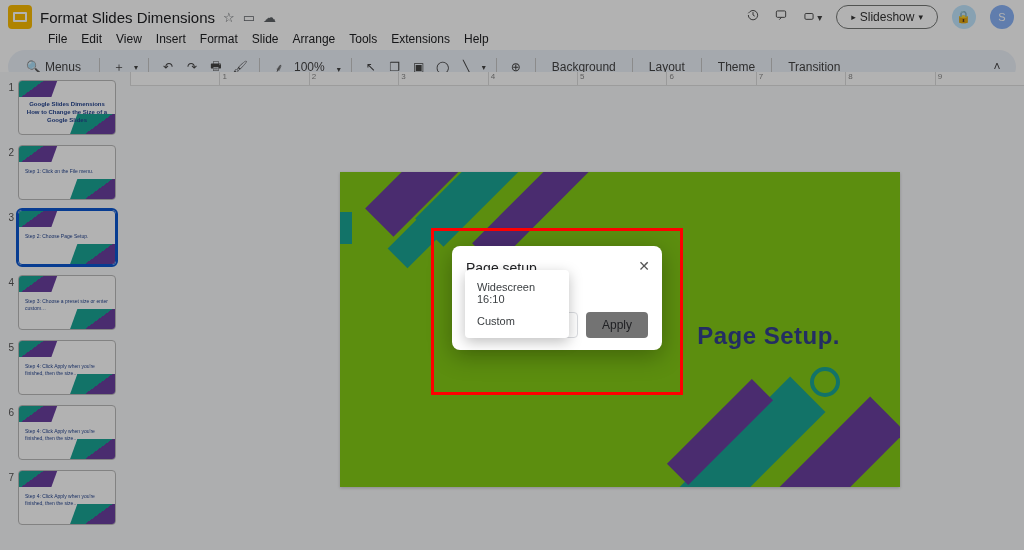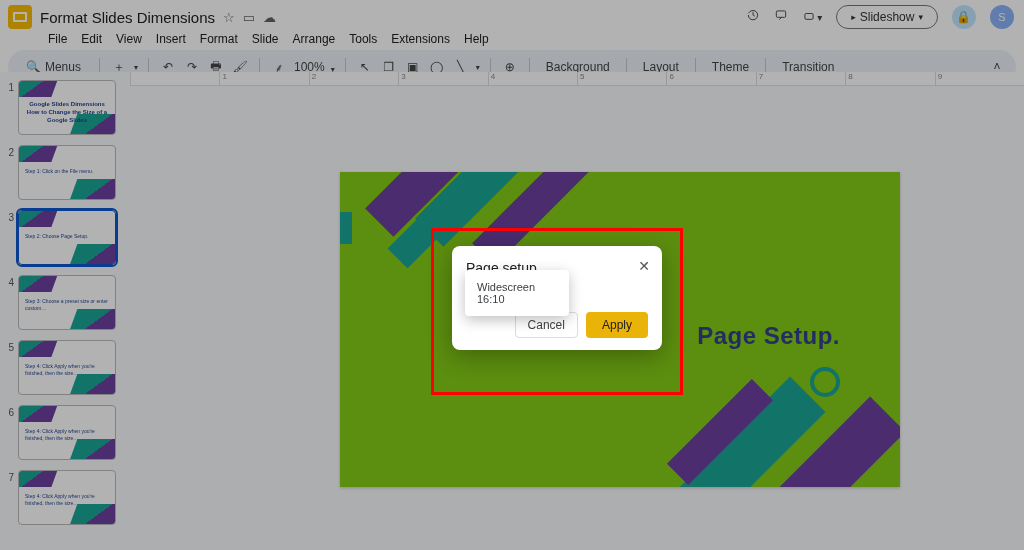--- a/index.html
+++ b/index.html
@@ -21,21 +21,21 @@
   
   .menubar{display:flex;gap:14px;padding:2px 12px 4px 48px;font-size:12px;color:#202124}
 
   
   .toolbar-wrap{padding:0 8px}
   .toolbar{background:#edf2fa;border-radius:24px;height:34px;display:flex;align-items:center;gap:6px;padding:0 10px;font-size:12px;color:#444}
   .tb-sep{width:1px;height:18px;background:#c7c7c7;margin:0 4px}
   .tb-ico{width:18px;text-align:center;color:#444}
   .tb-txt{padding:0 6px}
   .tb-search{display:flex;align-items:center;gap:4px;border-radius:8px;padding:2px 8px}
-  .zoom{display:flex;align-items:flex-end;gap:4px}
+  .zoom{display:flex;align-items:flex-end;gap:10px}
 
   
   .workspace{position:absolute;top:72px;bottom:0;left:0;right:0;display:flex;background:#f8f9fb}
   .filmstrip{width:130px;padding:8px 10px 8px 6px;overflow:hidden}
   .thumb-row{display:flex;align-items:flex-start;gap:4px;margin-bottom:10px}
   .thumb-num{font-size:10px;color:#555;width:8px;text-align:right;padding-top:2px}
   .thumb{width:98px;height:55px;border:1px solid #bbb;border-radius:4px;background:#fff;position:relative;overflow:hidden}
   .thumb.selected{outline:2px solid #0b57d0;border-color:#0b57d0}
   .th-sh{position:absolute;background:linear-gradient(135deg,#1aa596 0 50%,#6b3fa0 50% 100%)}
   .th-sh.a{top:-4px;left:-4px;width:40px;height:20px;transform:skew(-20deg)}
@@ -56,21 +56,21 @@
 
   
   .highlight{position:absolute;border:3px solid #f00;z-index:60;pointer-events:none}
 
   
   .dialog{position:absolute;z-index:70;width:210px;background:#fff;border-radius:8px;box-shadow:0 6px 24px rgba(0,0,0,.3);padding:14px 14px 12px 14px}
   .dlg-title{font-size:14px;color:#202124;margin-bottom:17px}
   .dlg-close{position:absolute;top:12px;right:12px;font-size:14px;color:#555;cursor:pointer}
   .dlg-btns{display:flex;justify-content:flex-end;gap:8px;margin-top:36px}
   .btn-cancel{border:1px solid #dadce0;border-radius:4px;padding:5px 12px;font-size:12px;color:#444;background:#fff}
-  .btn-apply{border:none;border-radius:4px;padding:6px 16px;font-size:12px;background:#eab308;color:#202124;font-weight:500}
+  .btn-apply{border:none;border-radius:4px;padding:6px 16px;font-size:12px;background:#737373;color:#202124;font-weight:500}
 
   .dropdown{position:absolute;z-index:71;width:104px;background:#fff;border-radius:4px;box-shadow:0 4px 14px rgba(0,0,0,.25);padding:6px 0;font-size:11px;color:#3c4043}
   .dd-item{padding:5px 12px}
   svg.ic{width:14px;height:14px;fill:none;stroke:#444;stroke-width:1.6}
 </style>
 </head>
 <body>
 
 <div class="titlebar">
   <div class="logo">
@@ -262,13 +262,14 @@
   <div class="dlg-title">Page setup</div>
   <div class="dlg-close">✕</div>
   <div class="dlg-btns">
     <button class="btn-cancel">Cancel</button>
     <button class="btn-apply">Apply</button>
   </div>
 </div>
 
 <div class="dropdown" style="top:270px;left:465px">
   <div class="dd-item">Widescreen 16:10</div>
+  <div class="dd-item">Custom</div>
 </div>
 
 </body></html>

